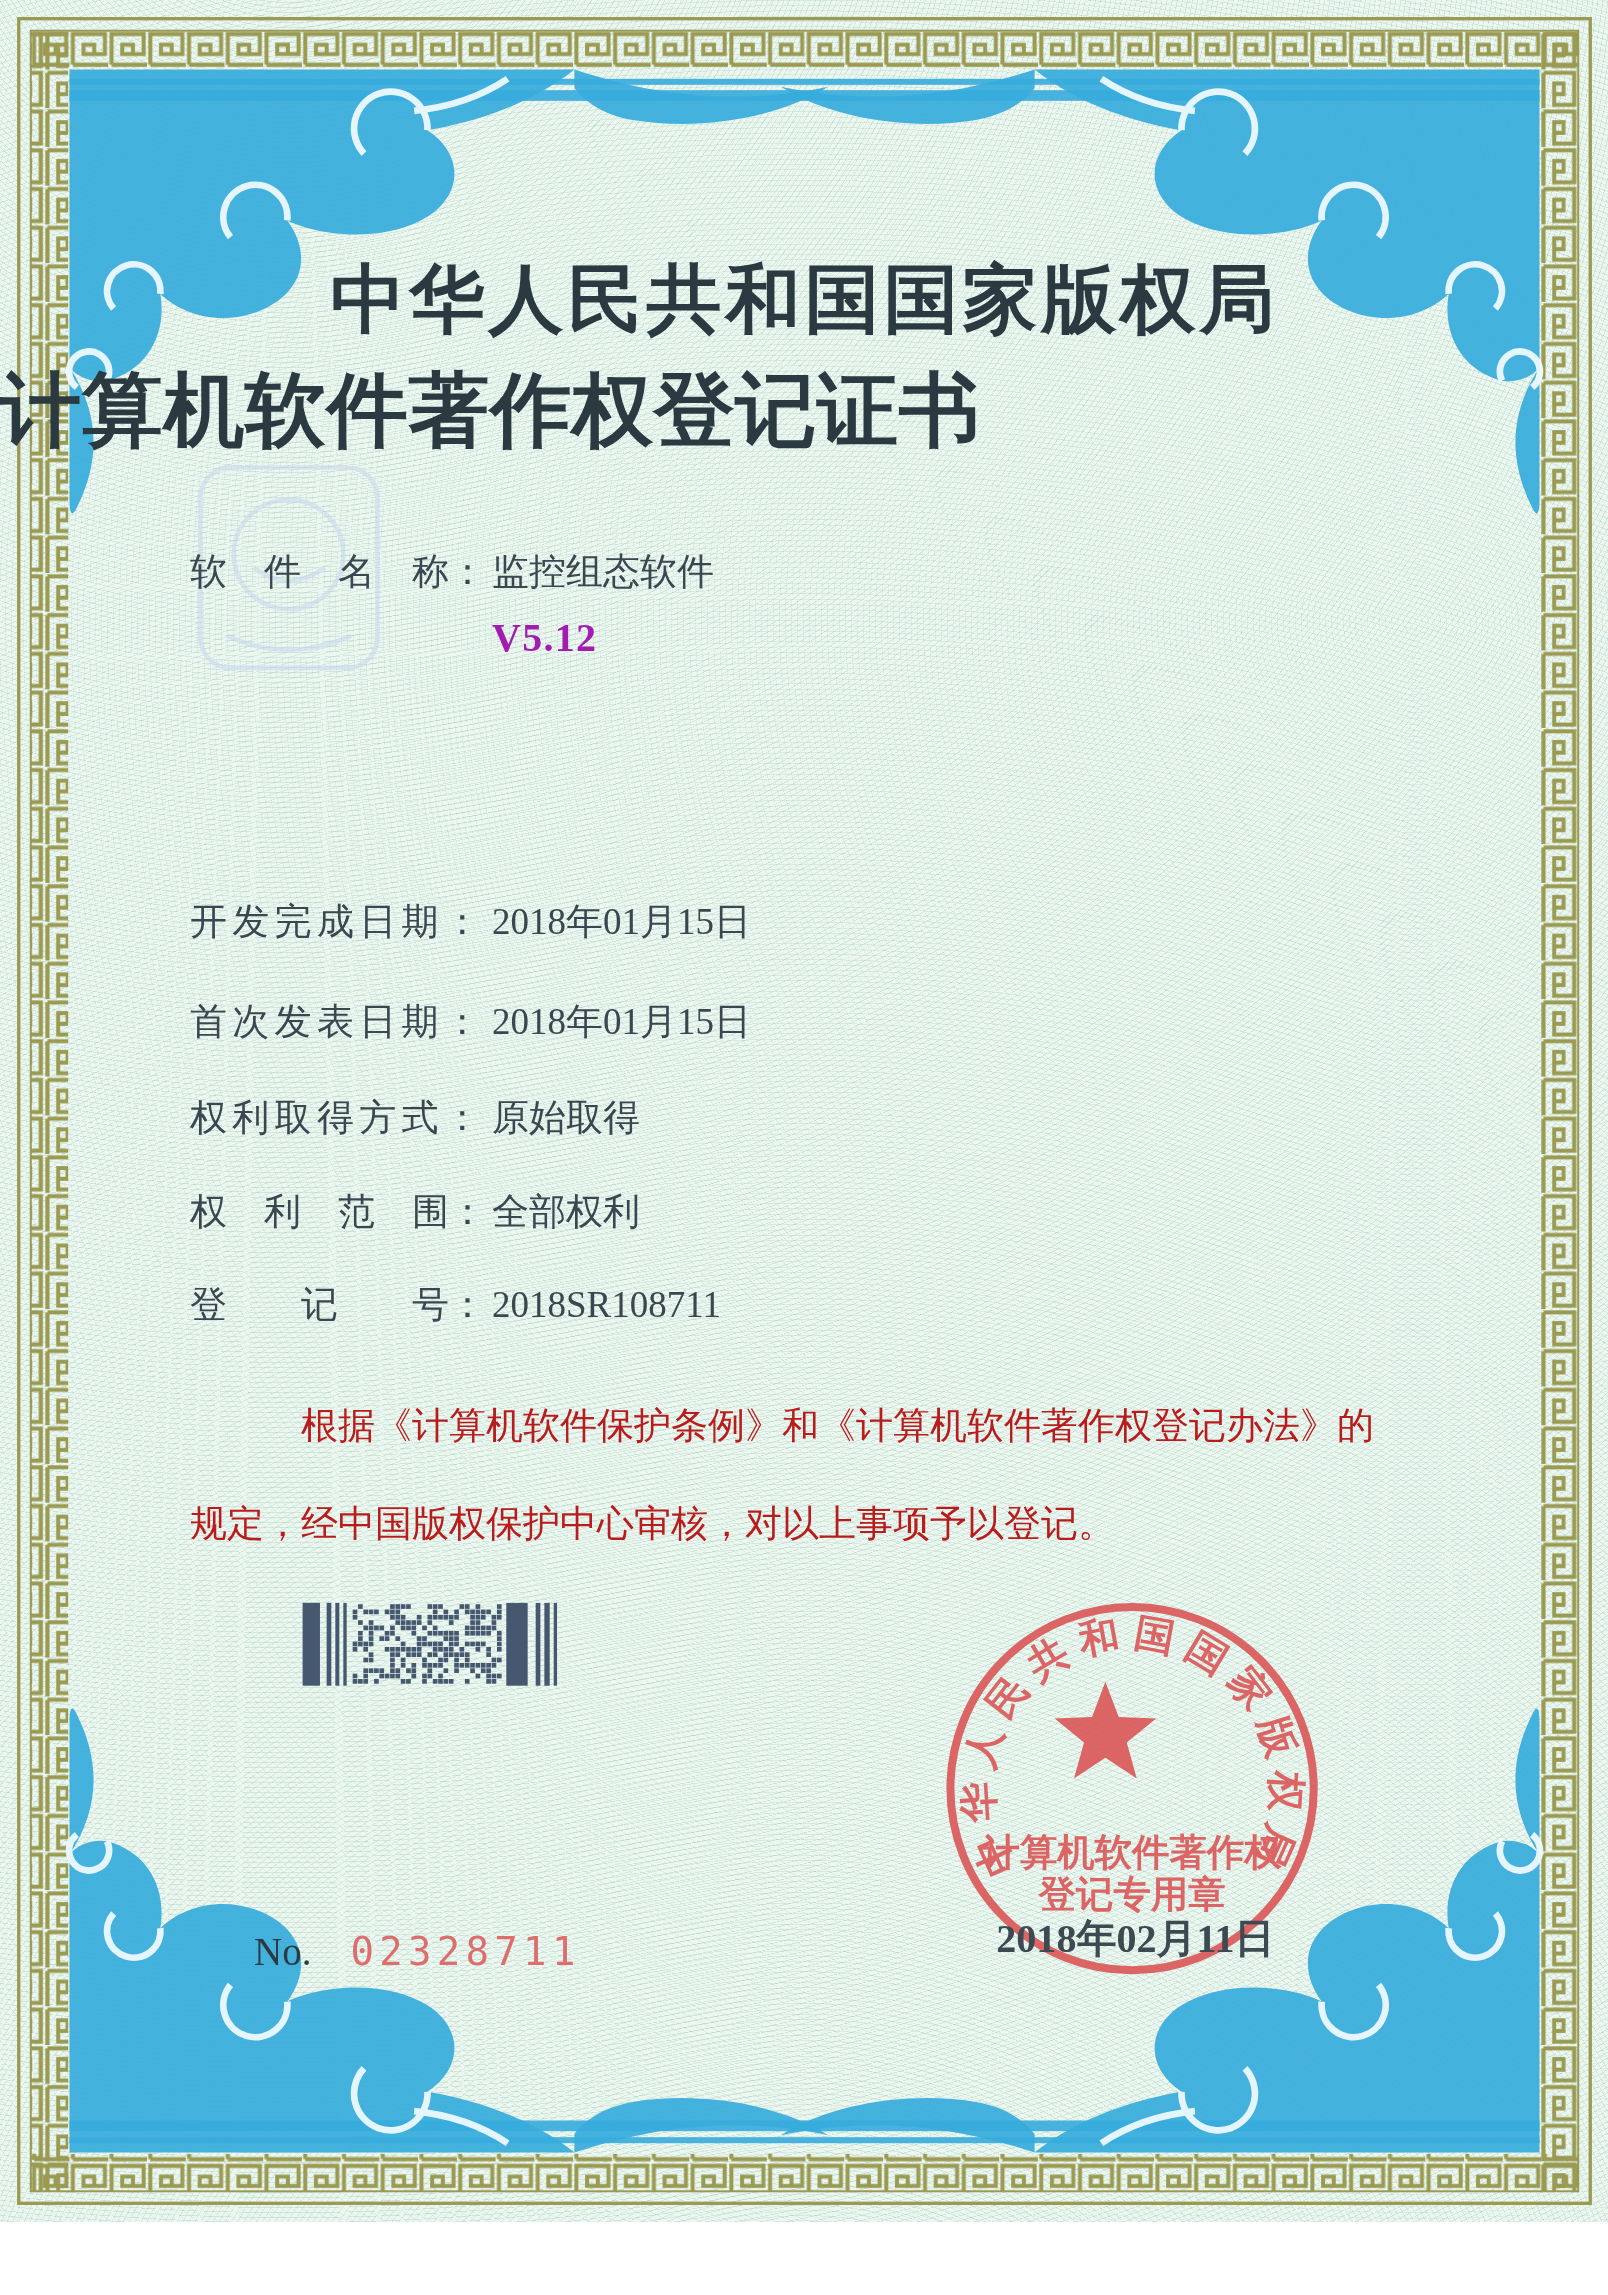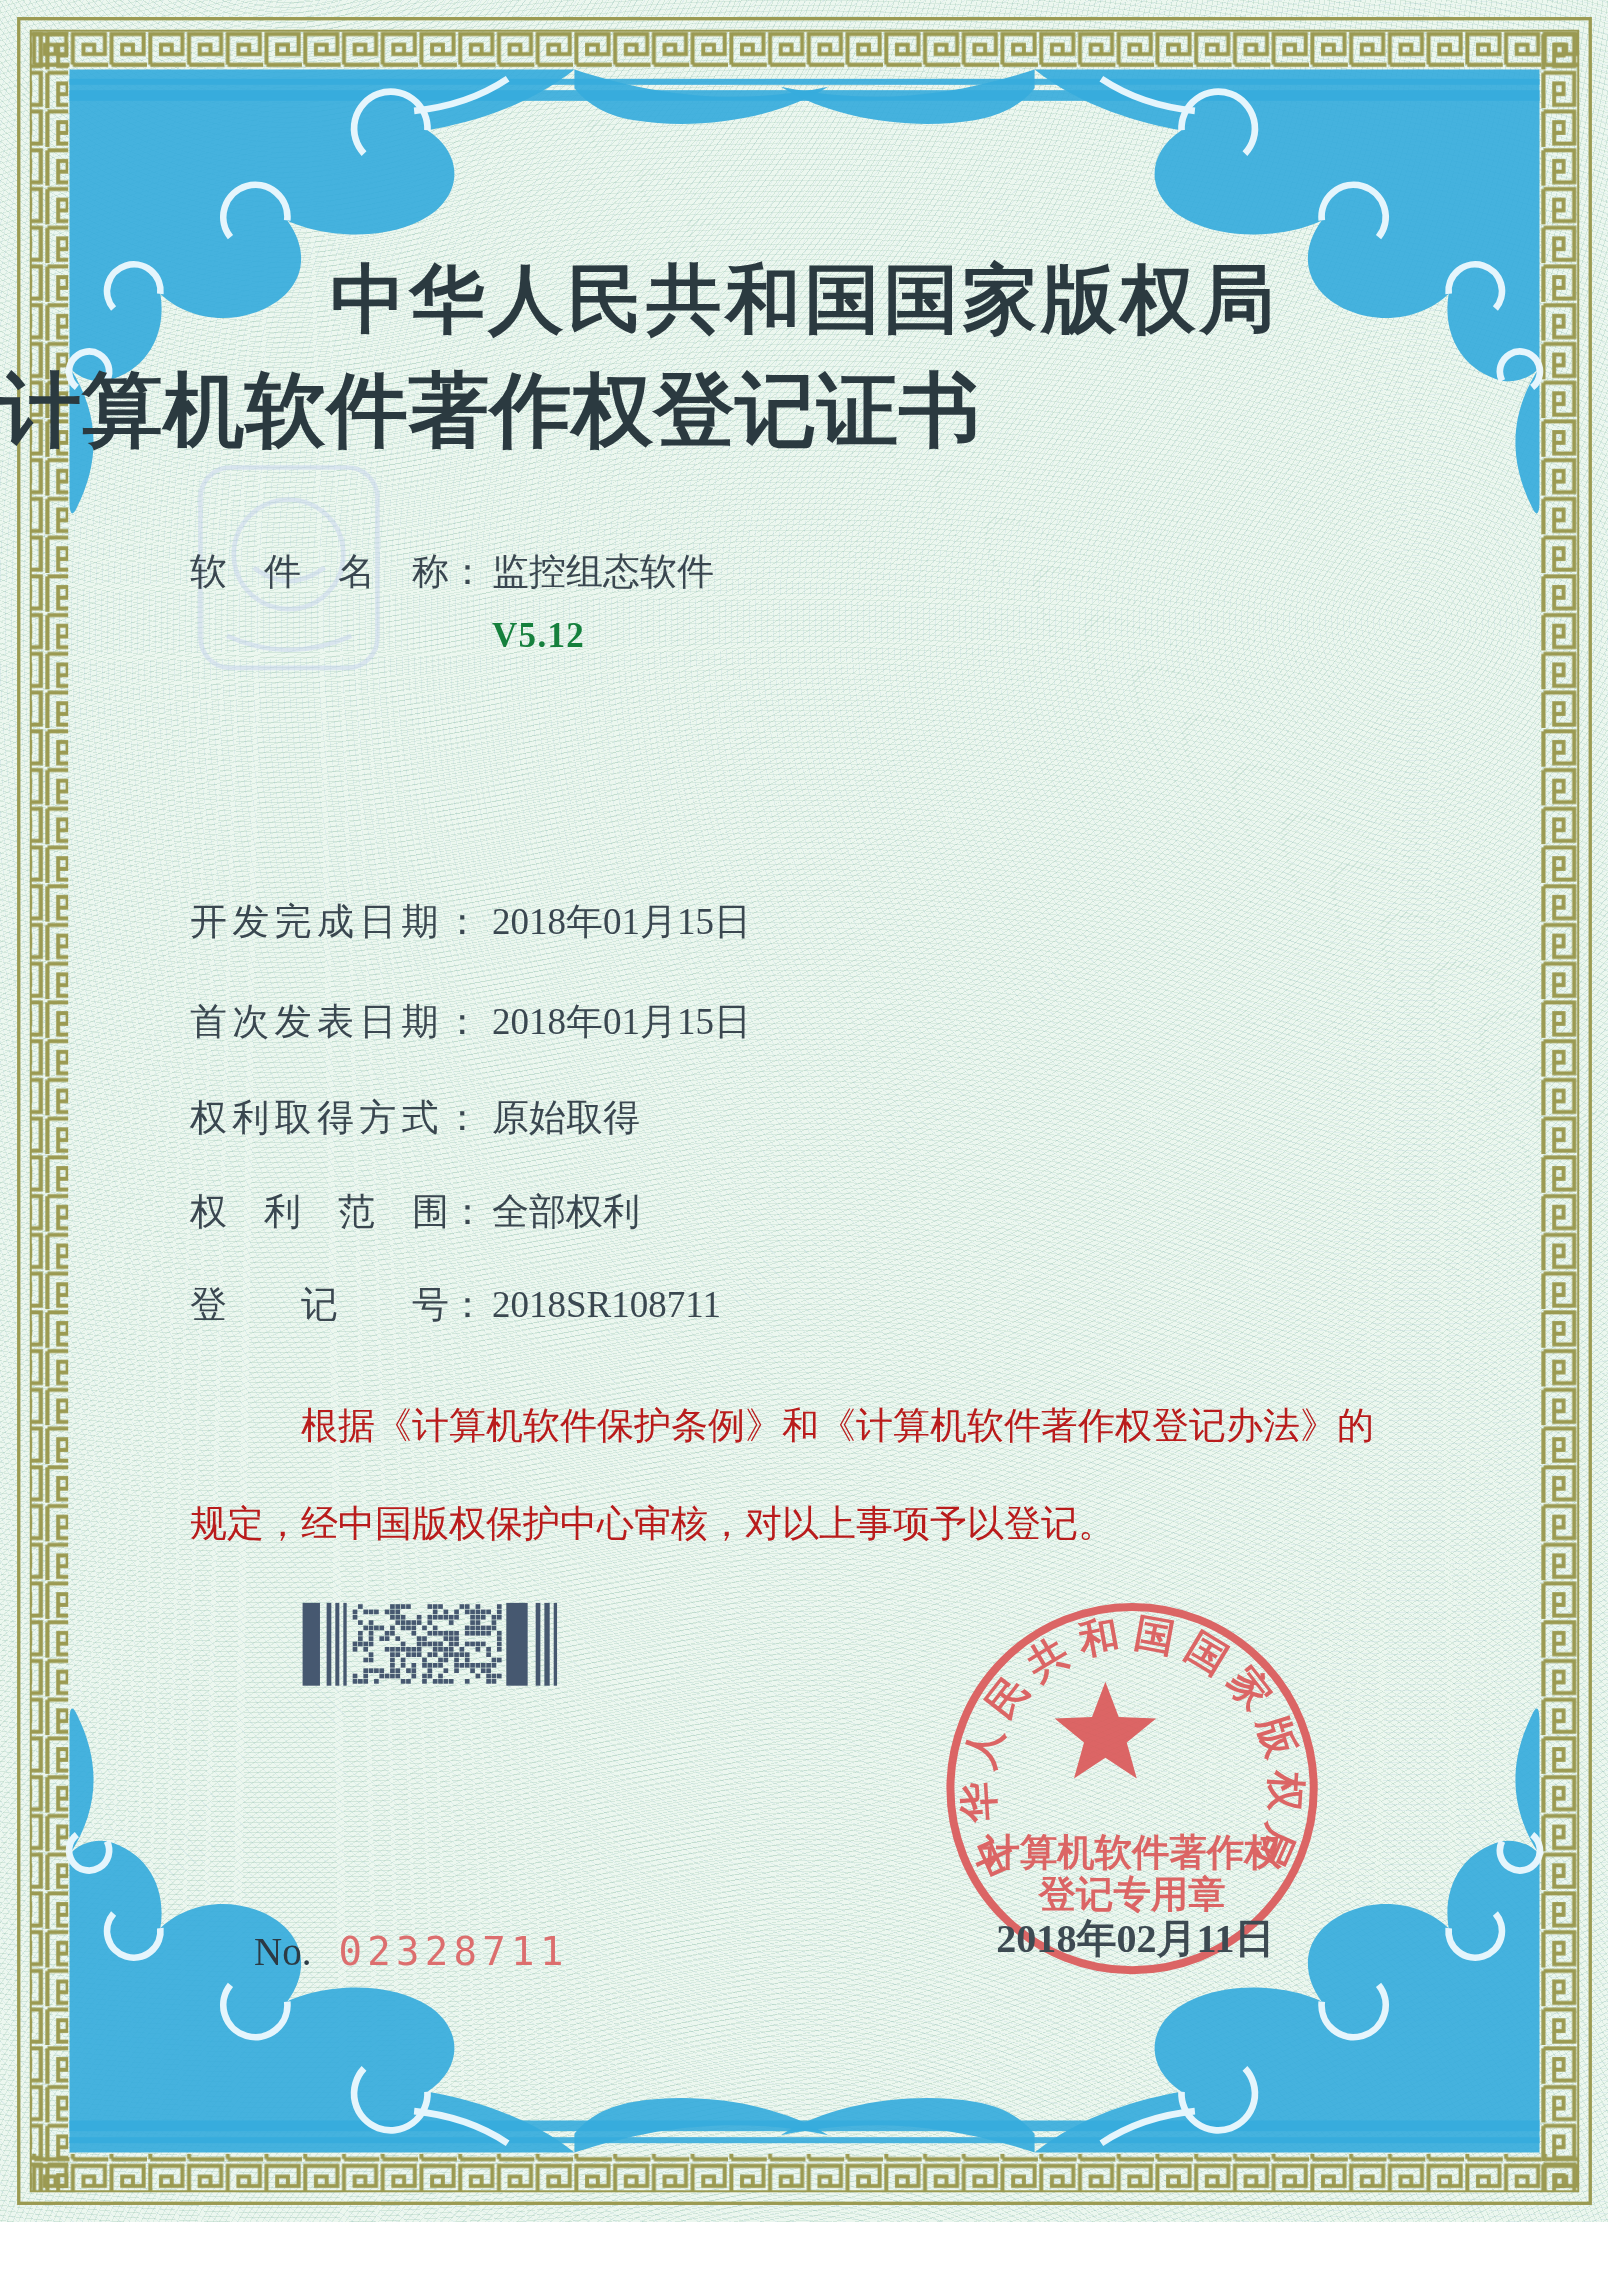--- a/index.html
+++ b/index.html
@@ -14,24 +14,24 @@
   .deco{position:absolute;left:0;top:0;}
   .txt{position:absolute;color:#33414b;white-space:nowrap;line-height:1;}
   .authority{top:262px;left:0;width:1609px;text-align:center;font-size:75px;font-weight:700;
              letter-spacing:4px;color:#2b3a40;}
   .cert-title{top:371px;left:0;width:1609px;text-align:left;font-size:81px;font-weight:700;
               letter-spacing:0.7px;color:#2b3a40;}
   .certno{top:475px;left:1005px;font-size:31px;font-weight:600;color:#333f47;display:flex;gap:37px;}
   .row{position:absolute;left:190px;font-size:37px;font-weight:400;color:#3a4750;white-space:nowrap;line-height:1;}
   .row .lbl{display:inline-block;width:302px;}
   .row.wide .lbl{letter-spacing:5.3px;}
-  .version{position:absolute;left:492px;top:618px;font-size:35px;font-weight:600;
-           letter-spacing:1.3px;color:#15803d;line-height:1;}
+  .version{position:absolute;left:492px;top:618px;font-size:40px;font-weight:600;
+           letter-spacing:1.3px;color:#a21caf;line-height:1;}
   .para{position:absolute;font-size:37px;font-weight:500;color:#b91c1c;line-height:1;white-space:nowrap;}
-  .serial{position:absolute;top:1932px;left:254px;font-size:39px;line-height:1;display:flex;gap:27px;}
+  .serial{position:absolute;top:1932px;left:254px;font-size:39px;line-height:1;display:flex;gap:39px;}
   .serial .no{color:#2c3a44;font-weight:500;}
   .serial .num{color:#dc6e6e;font-family:"DejaVu Sans Mono", monospace;letter-spacing:5.3px;font-weight:500;}
 </style>
 </head>
 <body>
 
 <div class="page">
   <div class="paper"></div>
 
   <svg class="deco" width="1609" height="2222" viewBox="0 0 2409 3327">

